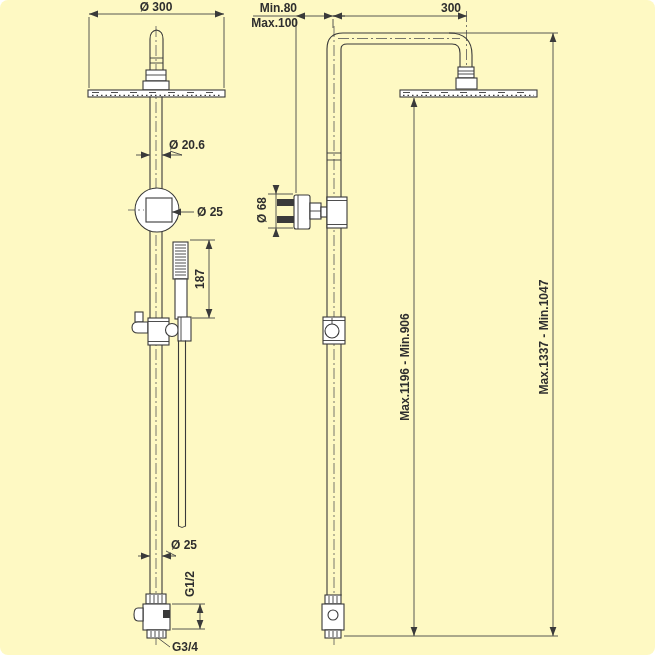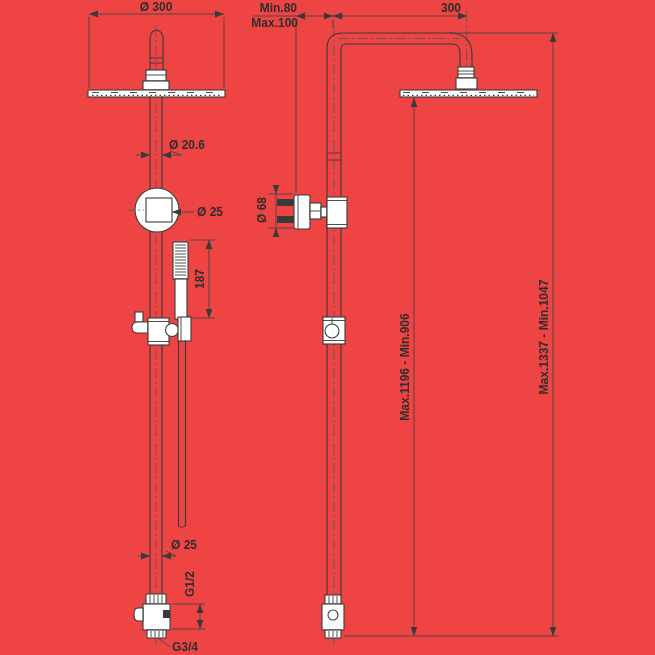--- a/index.html
+++ b/index.html
@@ -1,16 +1,16 @@
 <!DOCTYPE html>
 <html><head>
 <meta charset="utf-8">
 <style>
   html,body{margin:0;padding:0;background:#ffffff;}
-  .canvas{position:relative;width:655px;height:655px;background:#ef4444;overflow:hidden;}
+  .canvas{position:relative;width:655px;height:655px;background:#fef9c3;overflow:hidden;border-radius:8px;}
   svg{display:block;}
   .ln{fill:none;stroke:#3a3a3a;stroke-width:1.1;stroke-linecap:square;}
   .lt{fill:none;stroke:#3a3a3a;stroke-width:0.9;}
   .dim{fill:none;stroke:#454545;stroke-width:0.9;}
   .cl{fill:none;stroke:#555;stroke-width:0.8;stroke-dasharray:11 3 2 3;}
   .fillw{fill:#ffffff;stroke:#3a3a3a;stroke-width:1.1;}
   .filld{fill:#3a3a3a;stroke:none;}
   .dots{fill:none;stroke:#3a3a3a;stroke-width:1.3;stroke-dasharray:1.5 3;}
   .dash{fill:none;stroke:#3a3a3a;stroke-width:0.9;stroke-dasharray:7 12;}
   text{font-family:"Liberation Sans","DejaVu Sans",sans-serif;font-size:12px;font-weight:bold;fill:#2e2e2e;}

